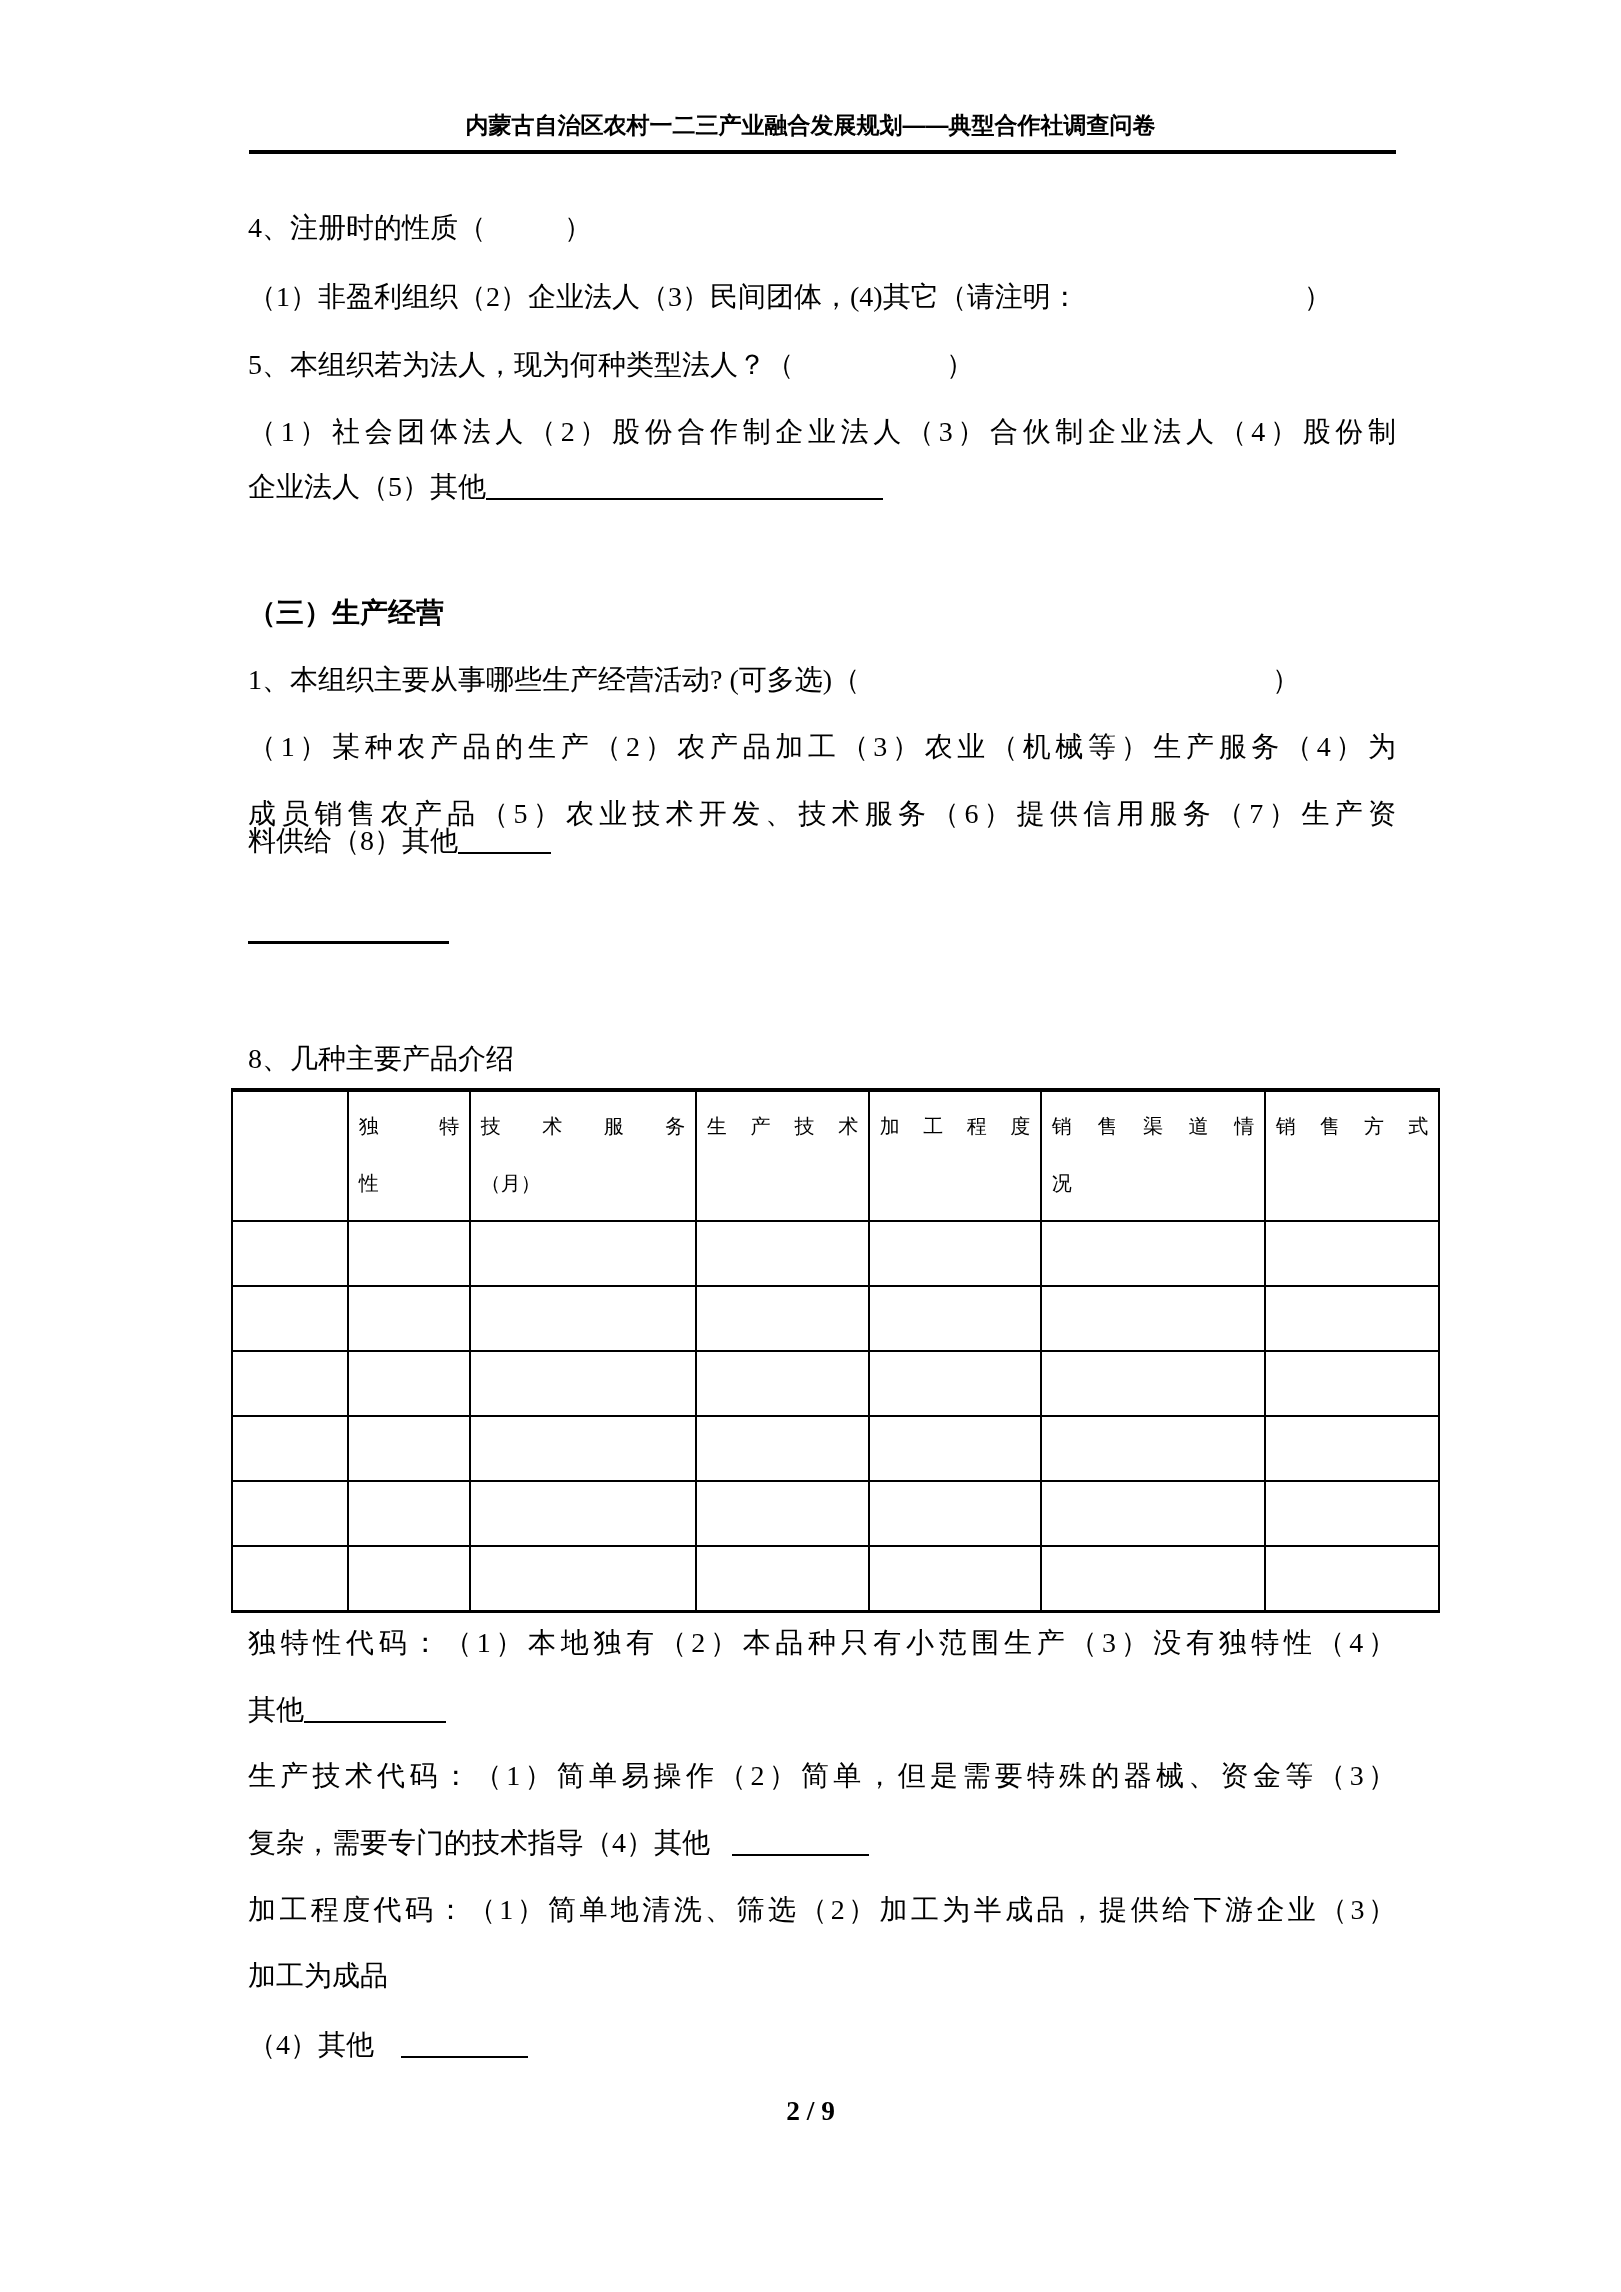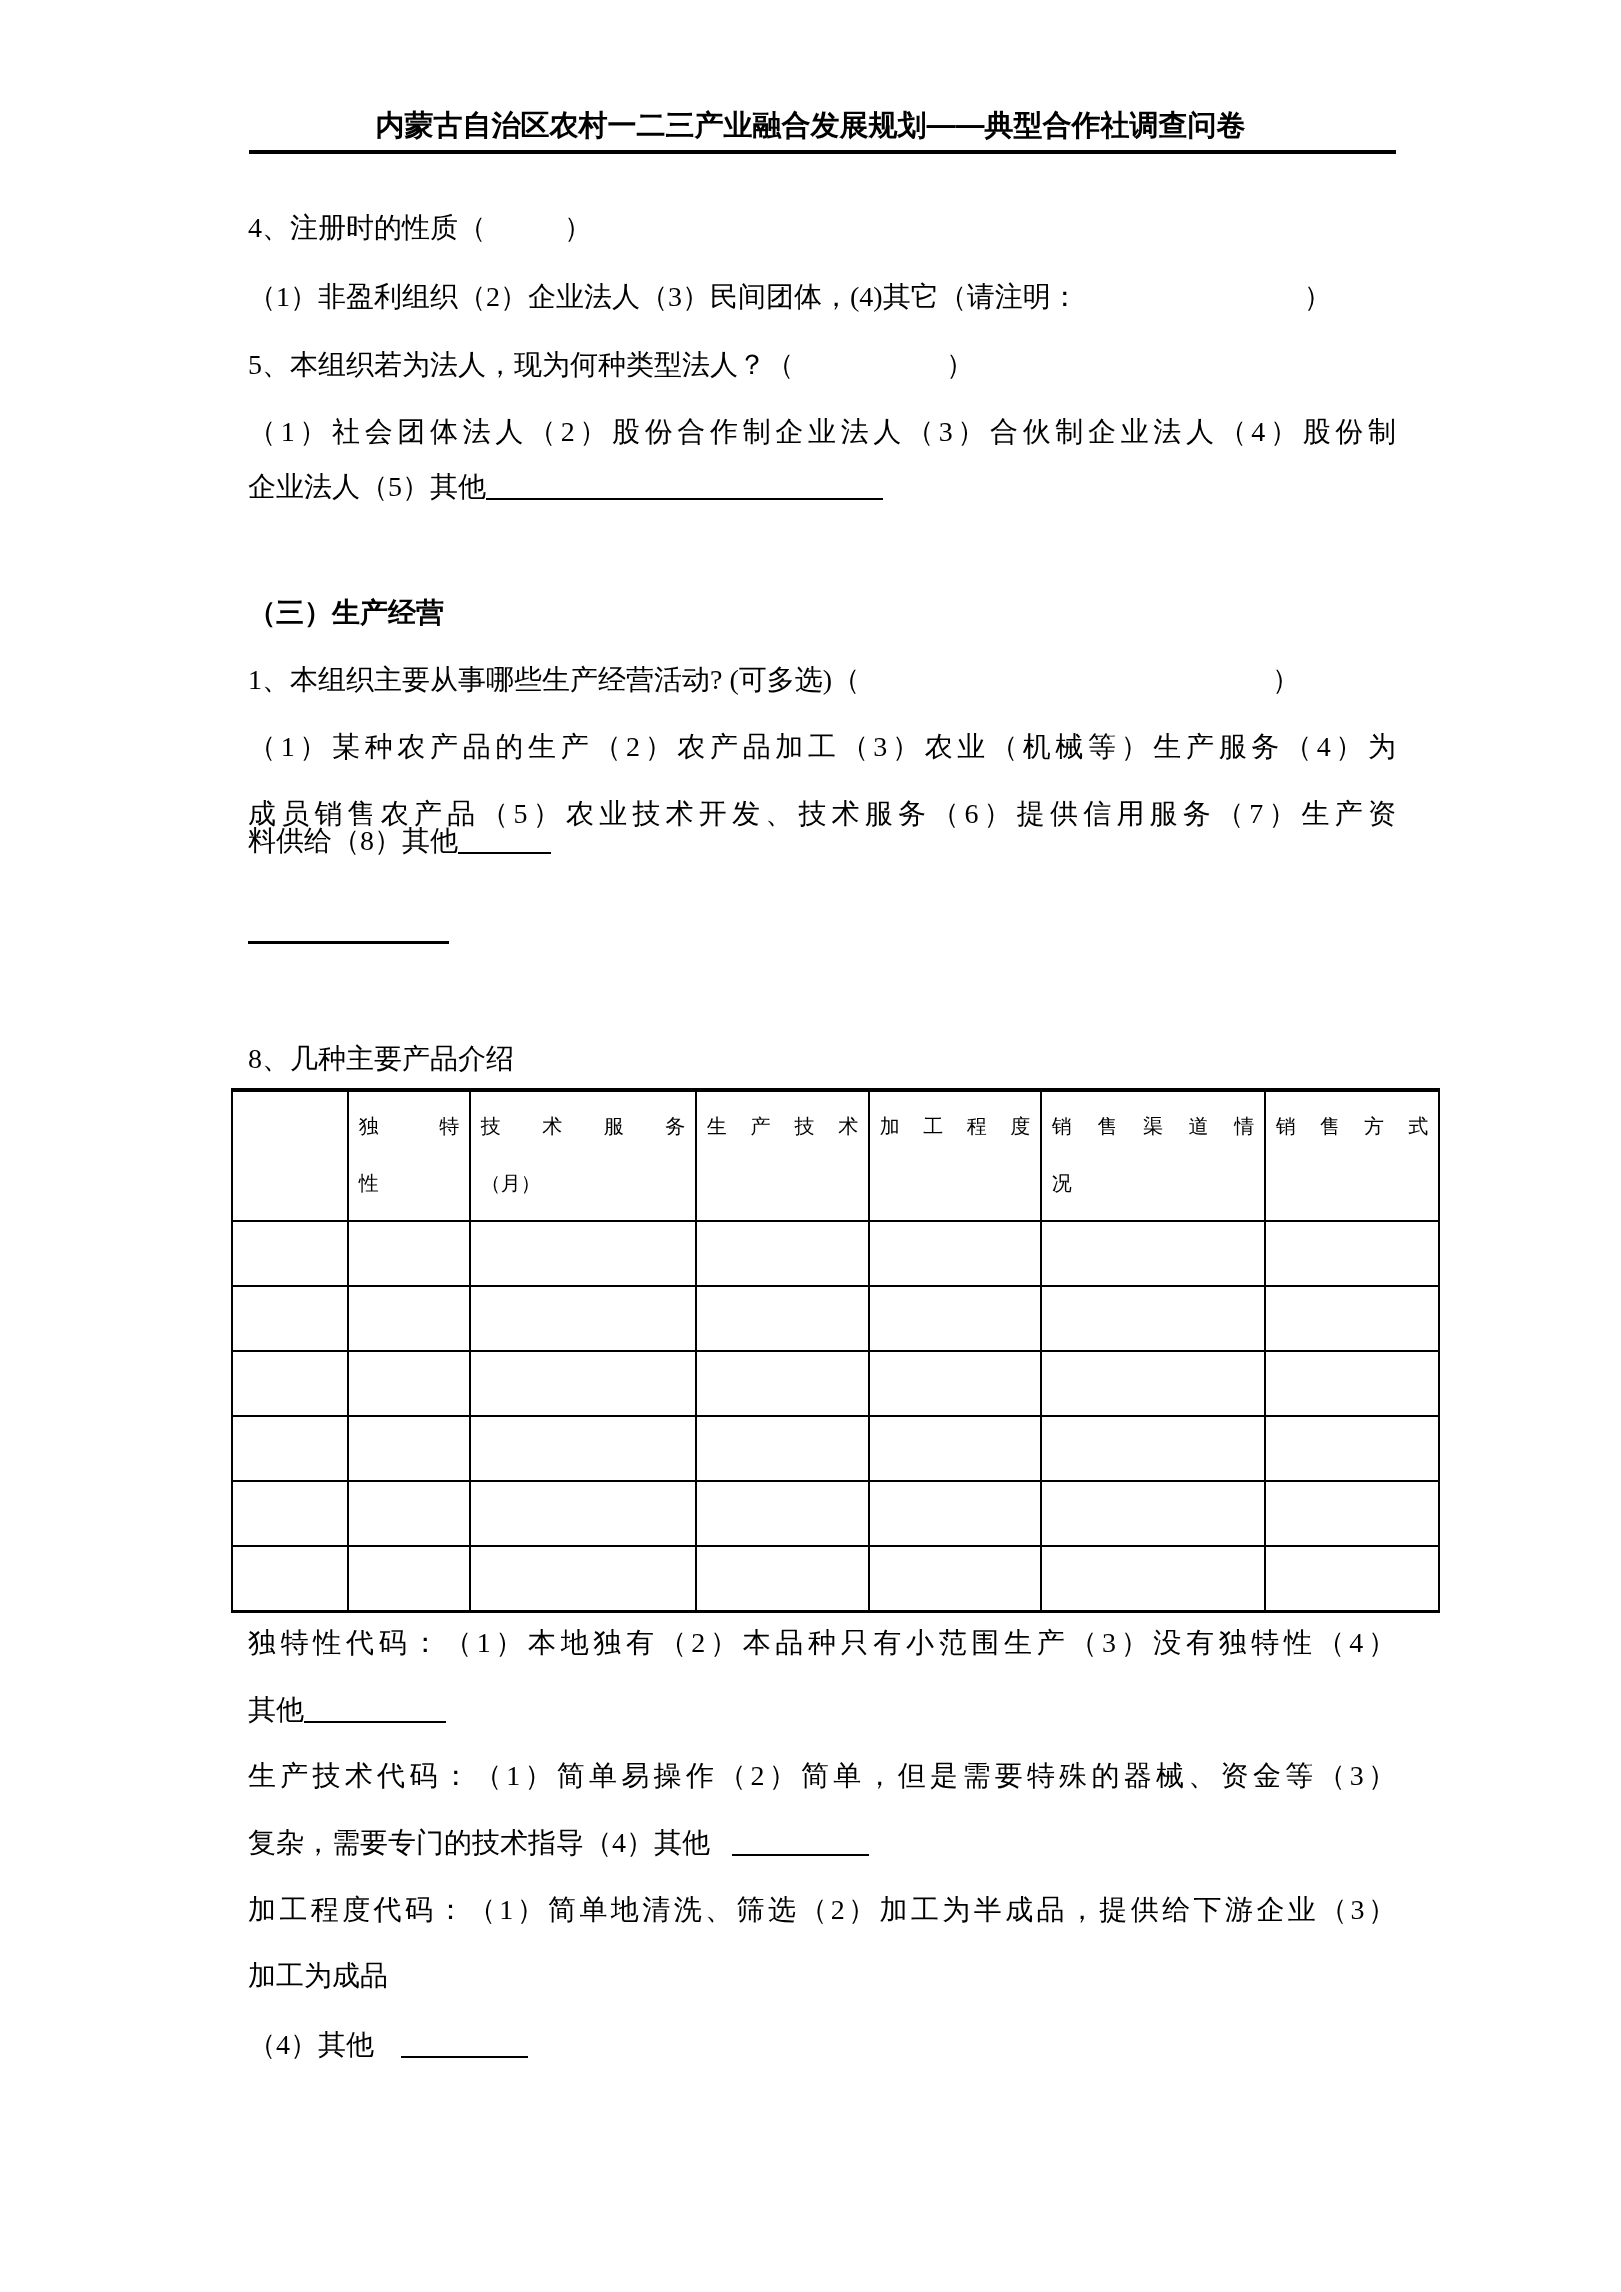--- a/index.html
+++ b/index.html
@@ -9,21 +9,21 @@
     margin:0 auto;
     background:#ffffff;
     font-family:"Liberation Serif","DejaVu Serif",serif;
     color:#000;
     overflow:hidden;
   }
   .doc-title {
     position:absolute; top:111px; left:0; width:1621px;
     text-align:center;
     font-family:"Liberation Sans","DejaVu Sans",sans-serif;
-    font-weight:700; font-size:29px; line-height:29px;
+    font-weight:700; font-size:23px; line-height:29px;
   }
   .header-rule {
     position:absolute; top:150px; left:249px;
     width:1147px; height:3.9px; background:#000;
   }
   .line {
     position:absolute; left:248px;
     font-size:28px; line-height:33px;
     white-space:nowrap;
   }
@@ -204,15 +204,16 @@
   <div class="line just" style="top:1759px">生产技术代码：（1）简单易操作（2）简单，但是需要特殊的器械、资金等（3）</div>
 
   <div class="line" style="top:1826px"><span>复杂，需要专门的技术指导（4）其他</span><span class="gap" style="width:21.6px"></span><span class="blank" style="width:137px"></span></div>
 
   <div class="line just" style="top:1893px">加工程度代码：（1）简单地清洗、筛选（2）加工为半成品，提供给下游企业（3）</div>
 
   <div class="line" style="top:1959px">加工为成品</div>
 
   <div class="line" style="top:2028px"><span>（4）其他</span><span class="gap" style="width:27.4px"></span><span class="blank" style="width:127px"></span></div>
 
+  <div class="footer">2 / 9</div>
 
 </div>
 
 
 </body></html>

